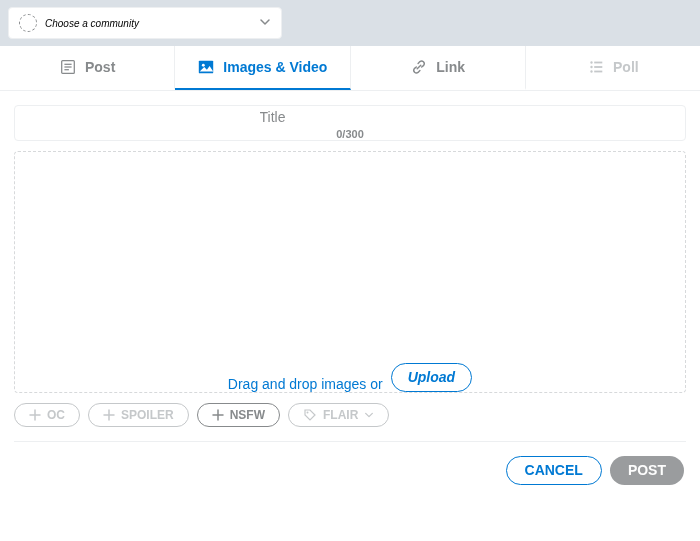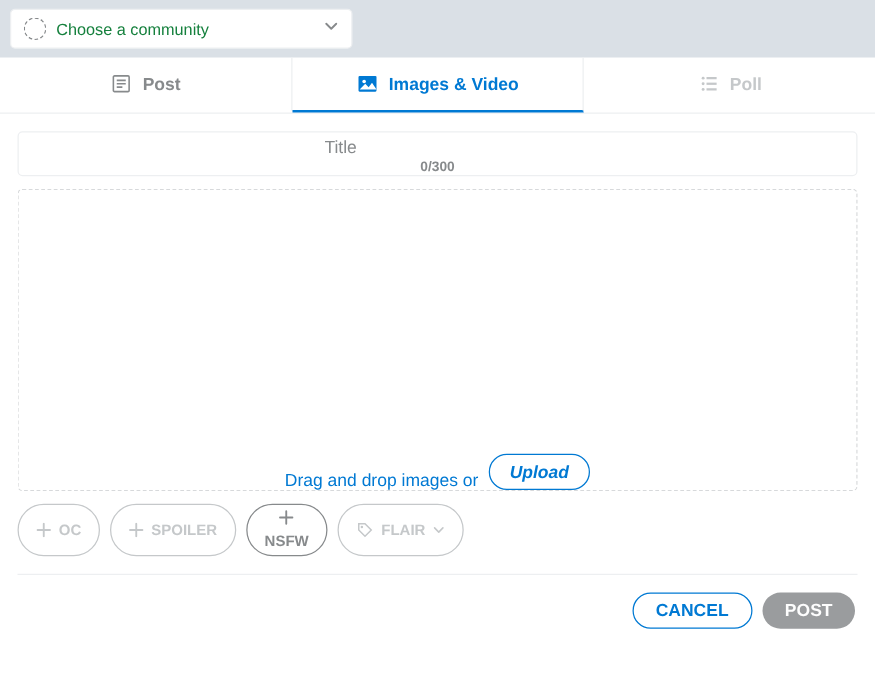--- a/index.html
+++ b/index.html
@@ -27,22 +27,23 @@
     display: flex;
     align-items: center;
     gap: 8px;
   }
   .dashed-circle {
     width: 18px; height: 18px;
     border: 1.5px dashed #878a8c;
     border-radius: 50%;
   }
   .community-selector span.label {
-    font-size: 13px;
-    color: #15803d;
+    font-size: 10px;
+    color: #000000;
+    font-style: italic;
   }
   .chevron { color: #878a8c; }
   .tabs {
     display: flex;
     border-bottom: 1px solid #edeff1;
     height: 45px;
   }
   .tab {
     flex: 1;
     display: flex;
@@ -118,21 +119,21 @@
     gap: 6px;
     border: 1px solid #c5c8ca;
     color: #c5c8ca;
     border-radius: 999px;
     padding: 4px 14px;
     font-size: 12px;
     font-weight: 700;
     cursor: pointer;
     background: #fff;
   }
-  .pill.enabled { border-color: #878a8c; color: #878a8c; flex-direction: column; }
+  .pill.enabled { border-color: #878a8c; color: #878a8c; }
   .pill svg { flex-shrink: 0; }
   .actions-row {
     display: flex;
     justify-content: flex-end;
     gap: 8px;
     padding-right: 2px;
   }
   .btn-cancel {
     border: 1px solid #0079d3;
     color: #0079d3;
@@ -181,20 +182,28 @@
       </svg>
     <span>Post</span>
   </div>
   <div class="tab active">
     <svg width="18" height="18" viewBox="0 0 20 20">
         <rect x="2" y="3" width="16" height="14" rx="1" fill="#0079d3"></rect>
         <circle cx="7" cy="8" r="1.6" fill="#fff"></circle>
         <path d="M3 15 L8 10 L11 13 L14 9 L18 15 Z" fill="#fff"></path>
       </svg>
     <span>Images &amp; Video</span>
+  </div>
+  <div class="tab">
+    <svg width="18" height="18" viewBox="0 0 20 20">
+        <path d="M8 12 L12 8" stroke="#878a8c" stroke-width="1.6" stroke-linecap="round"></path>
+        <path d="M9 6 L11 4 a3 3 0 0 1 4.2 4.2 L13 10" stroke="#878a8c" stroke-width="1.6" fill="none" stroke-linecap="round"></path>
+        <path d="M11 14 L9 16 a3 3 0 0 1 -4.2 -4.2 L7 10" stroke="#878a8c" stroke-width="1.6" fill="none" stroke-linecap="round"></path>
+      </svg>
+    <span>Link</span>
   </div>
   <div class="tab disabled">
     <svg width="18" height="18" viewBox="0 0 20 20">
         <circle cx="5" cy="5" r="1.3" fill="#c5c8ca"></circle>
         <rect x="8" y="4" width="9" height="2" fill="#c5c8ca"></rect>
         <circle cx="5" cy="10" r="1.3" fill="#c5c8ca"></circle>
         <rect x="8" y="9" width="9" height="2" fill="#c5c8ca"></rect>
         <circle cx="5" cy="15" r="1.3" fill="#c5c8ca"></circle>
         <rect x="8" y="14" width="9" height="2" fill="#c5c8ca"></rect>
       </svg>

